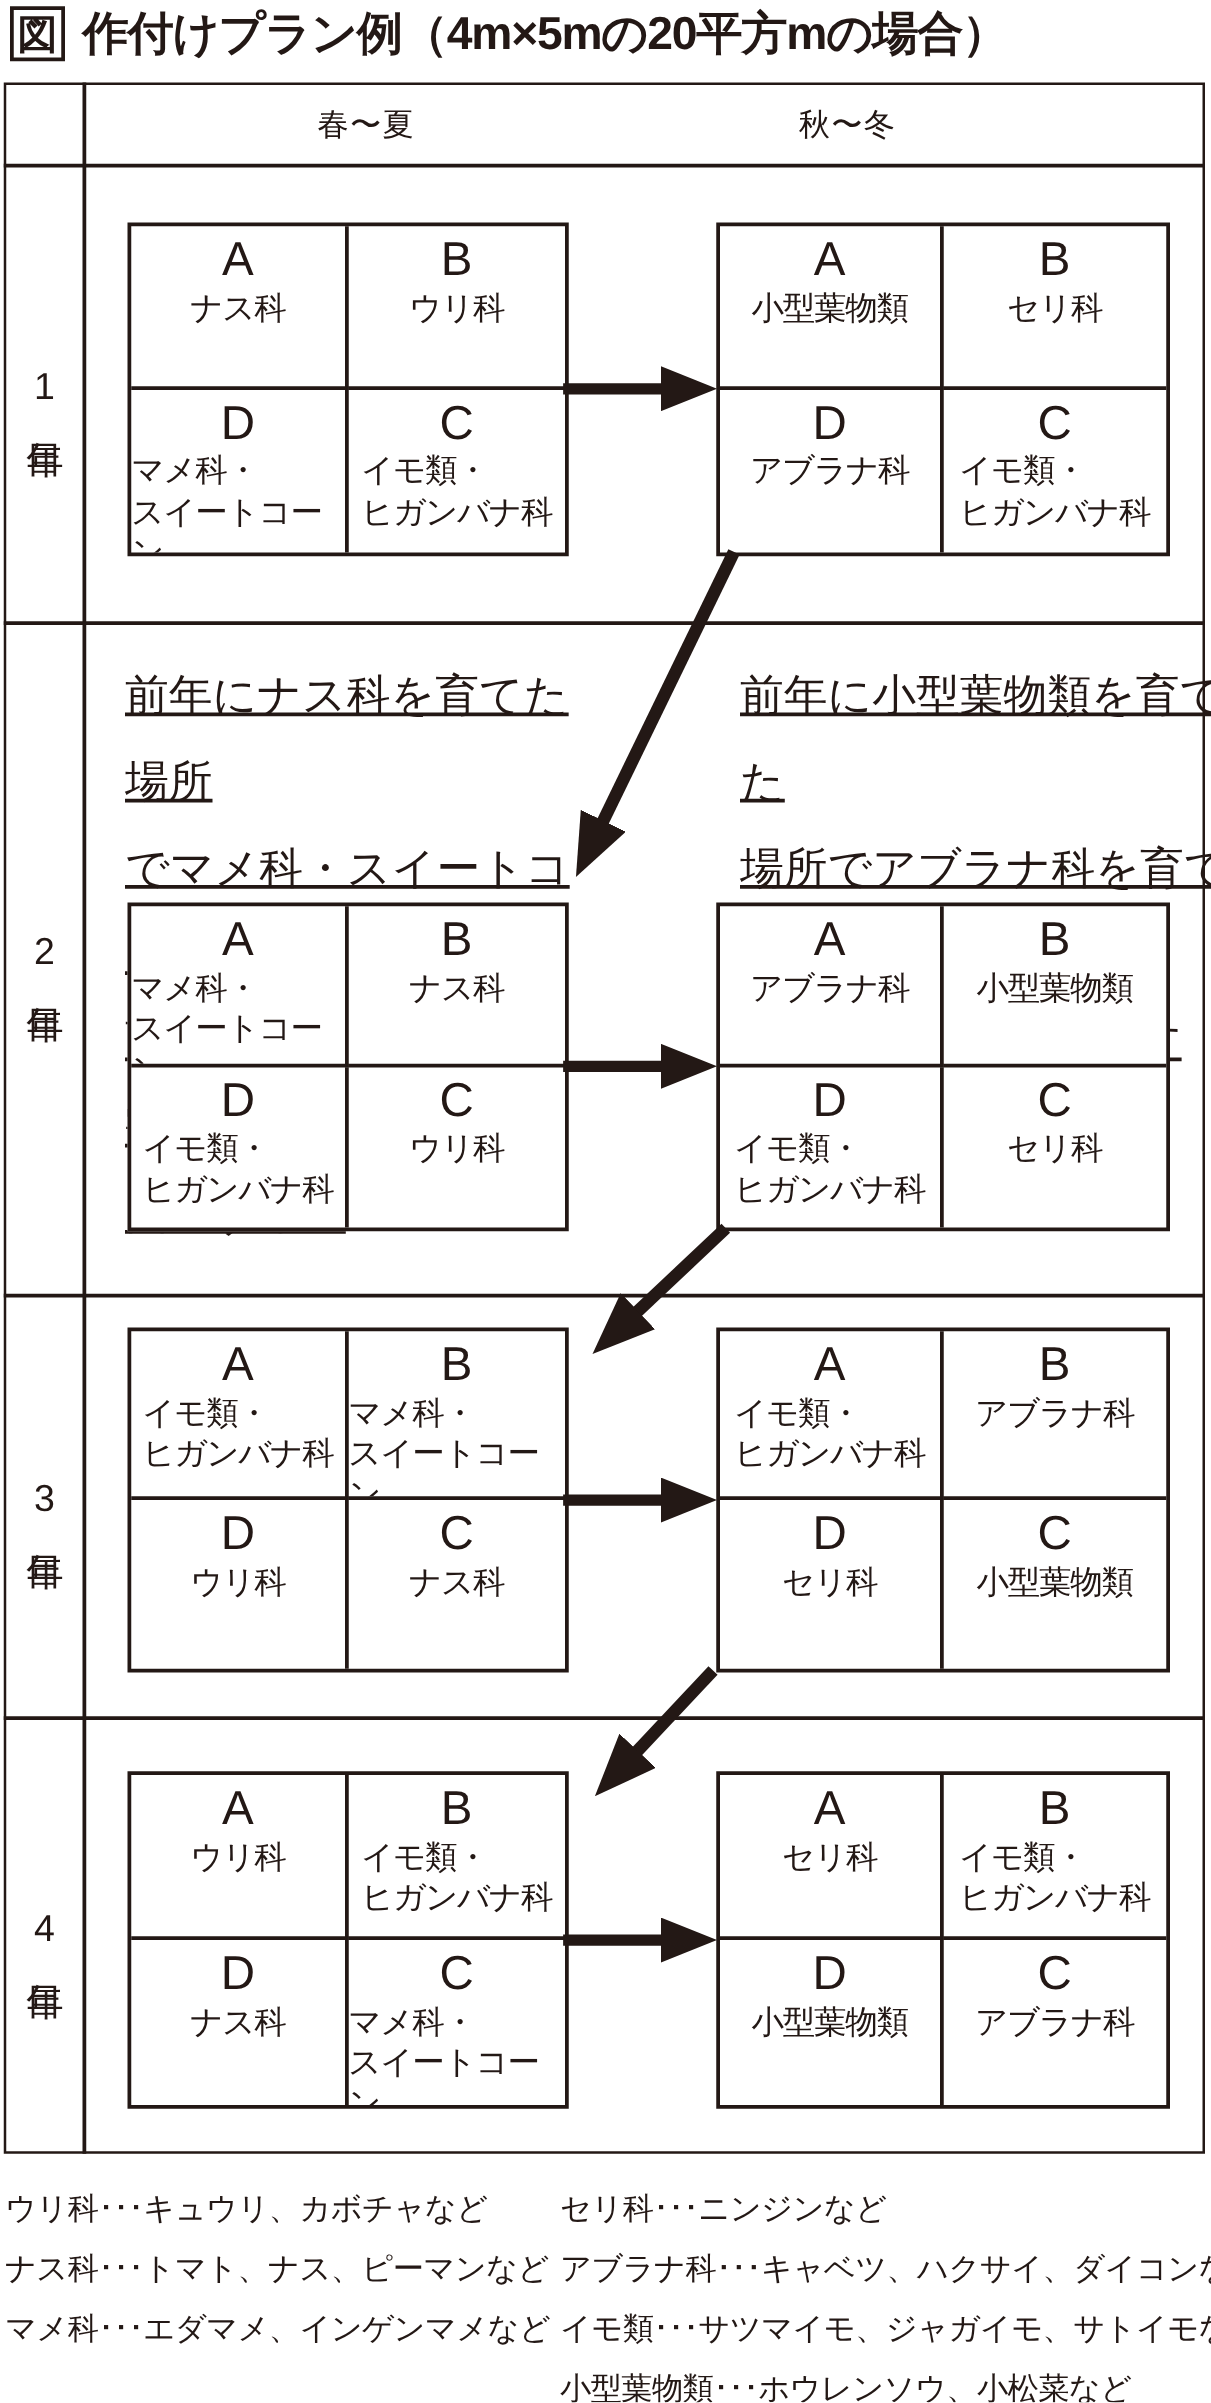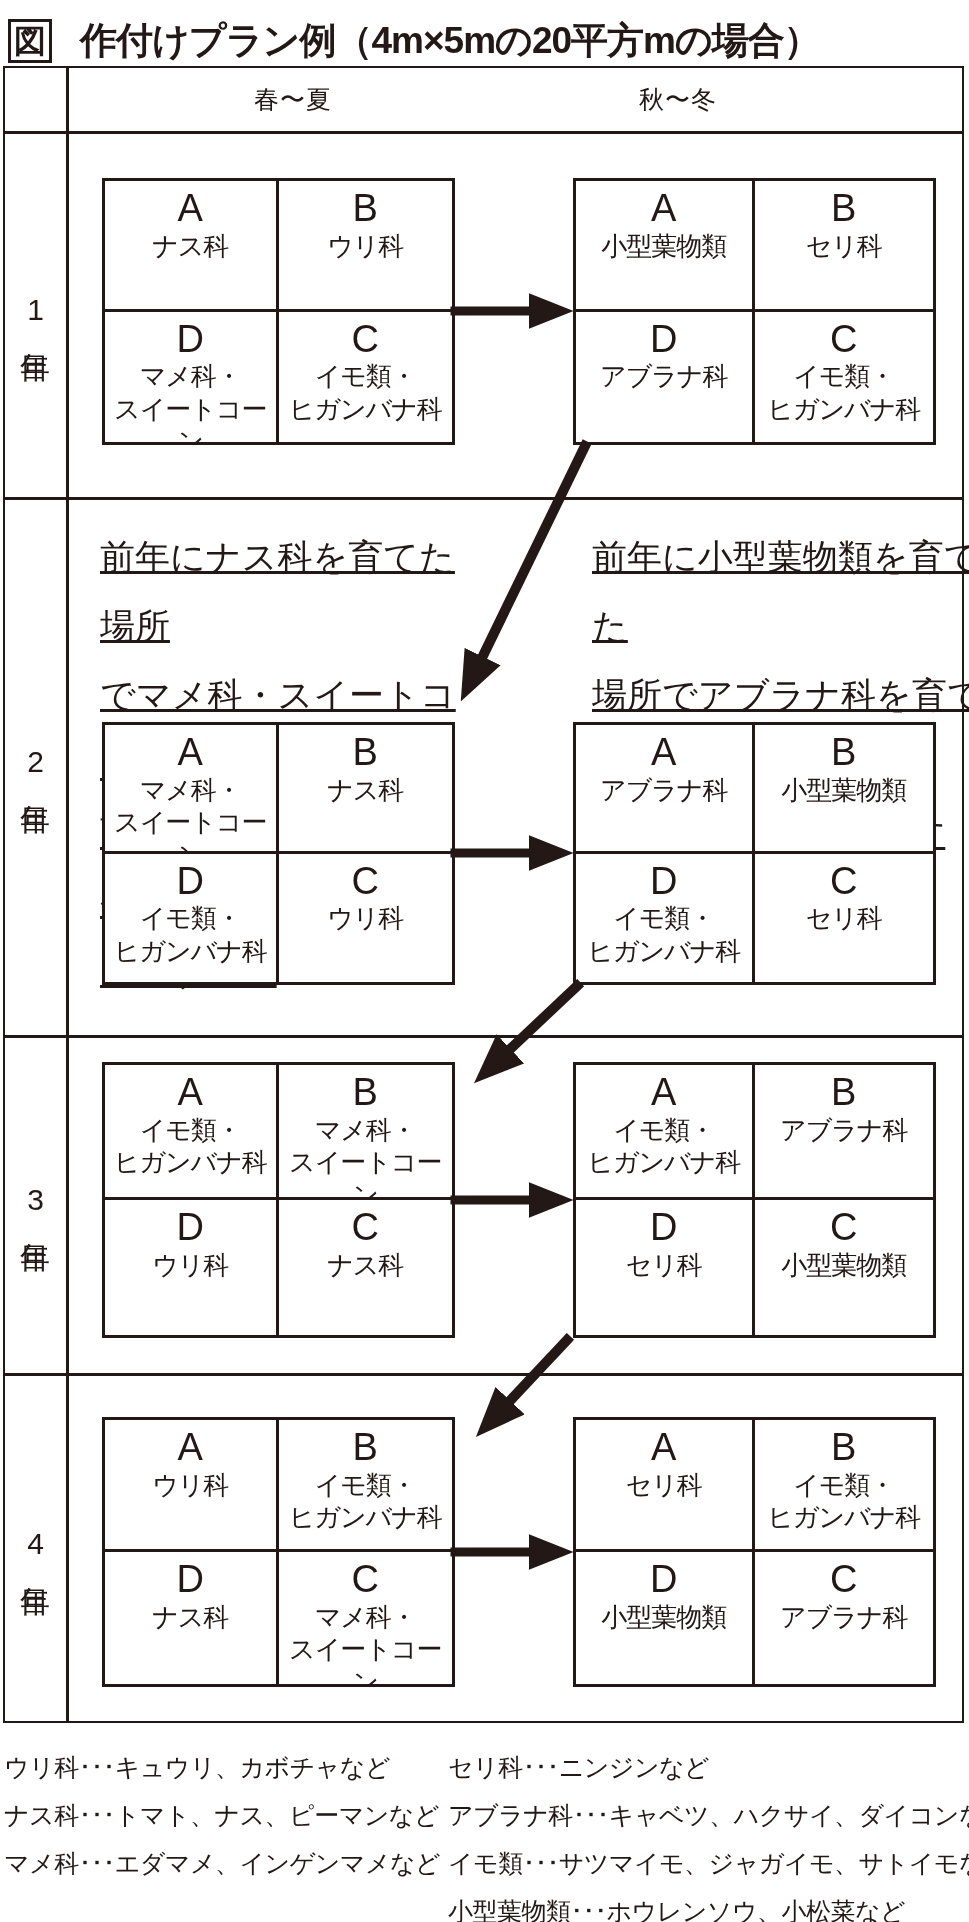--- a/index.html
+++ b/index.html
@@ -7,21 +7,21 @@
     position:relative;width:969px;height:1922px;background:#fff;overflow:hidden;
     font-family:"Liberation Sans","DejaVu Sans",sans-serif;color:#231815;
   }
   
   .title-row{position:absolute;left:8px;top:2px;display:flex;align-items:center;gap:14px;}
   .fig-box{
     width:44px;height:44px;border:3px solid #231815;box-sizing:border-box;
     display:flex;align-items:center;justify-content:center;
     font-size:32px;font-weight:700;line-height:1;
   }
-  .fig-title{margin:14px;font-size:37px;font-weight:700;letter-spacing:-1px;white-space:nowrap;}
+  .fig-title{margin:0;font-size:37px;font-weight:700;letter-spacing:-1px;white-space:nowrap;}
   
   .frame{position:absolute;left:3px;top:66px;width:961px;height:1657px;border:2.5px solid #231815;box-sizing:border-box;}
   .vline{position:absolute;left:66px;top:66px;width:3px;height:1657px;background:#231815;}
   .hline{position:absolute;left:3px;width:961px;height:2.5px;background:#231815;}
   
   .season-header{
     position:absolute;top:68px;height:62px;display:flex;align-items:center;
     font-size:25px;letter-spacing:1px;transform:translateX(-50%);white-space:nowrap;
   }
   .year-label{
@@ -33,21 +33,21 @@
     position:absolute;border:3px solid #231815;box-sizing:border-box;background:#fff;
     display:grid;grid-template-columns:1fr 1fr;grid-template-rows:1fr 1fr;
   }
   .cell{
     box-sizing:border-box;display:flex;flex-direction:column;align-items:center;
     padding-top:7px;overflow:hidden;
   }
   .cell:nth-child(odd){border-right:3px solid #231815;}
   .cell:nth-child(-n+2){border-bottom:3px solid #231815;}
   .cell .letter{font-size:38px;line-height:1.1;}
-  .cell .fam{font-size:26px;line-height:1.25;text-align:center;white-space:pre-line;letter-spacing:-1px;}
+  .cell .fam{font-size:26px;line-height:1.25;white-space:pre-line;letter-spacing:-1px;}
   
   .note{
     position:absolute;font-size:35px;line-height:69px;letter-spacing:0px;
     white-space:pre-line;
     text-decoration:underline;
   }
   
   .arr{position:absolute;overflow:visible;}
   
   .legend-col{position:absolute;top:1743px;font-size:25px;line-height:48px;white-space:nowrap;letter-spacing:-0.5px;}

